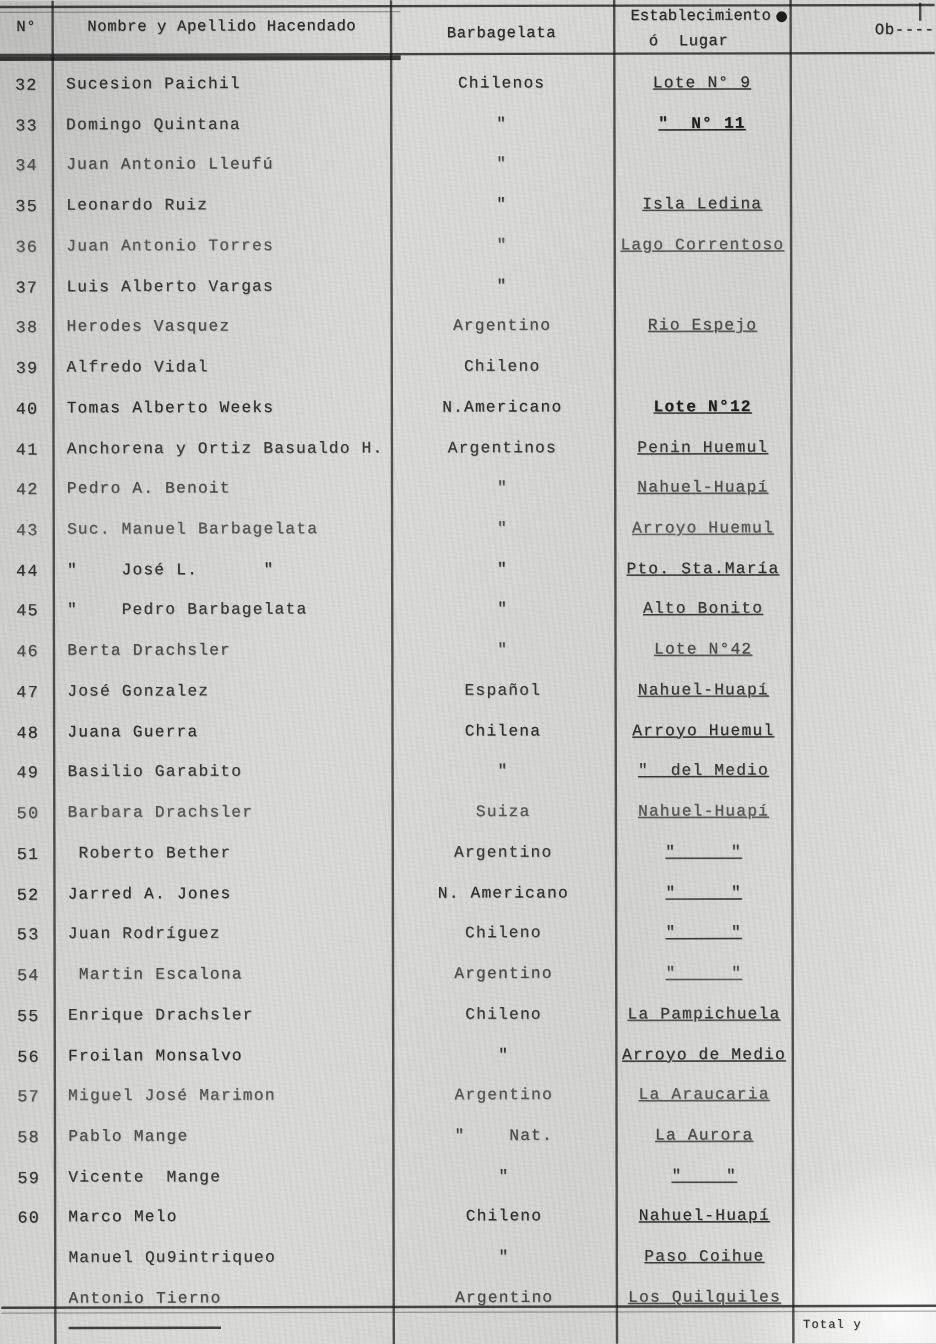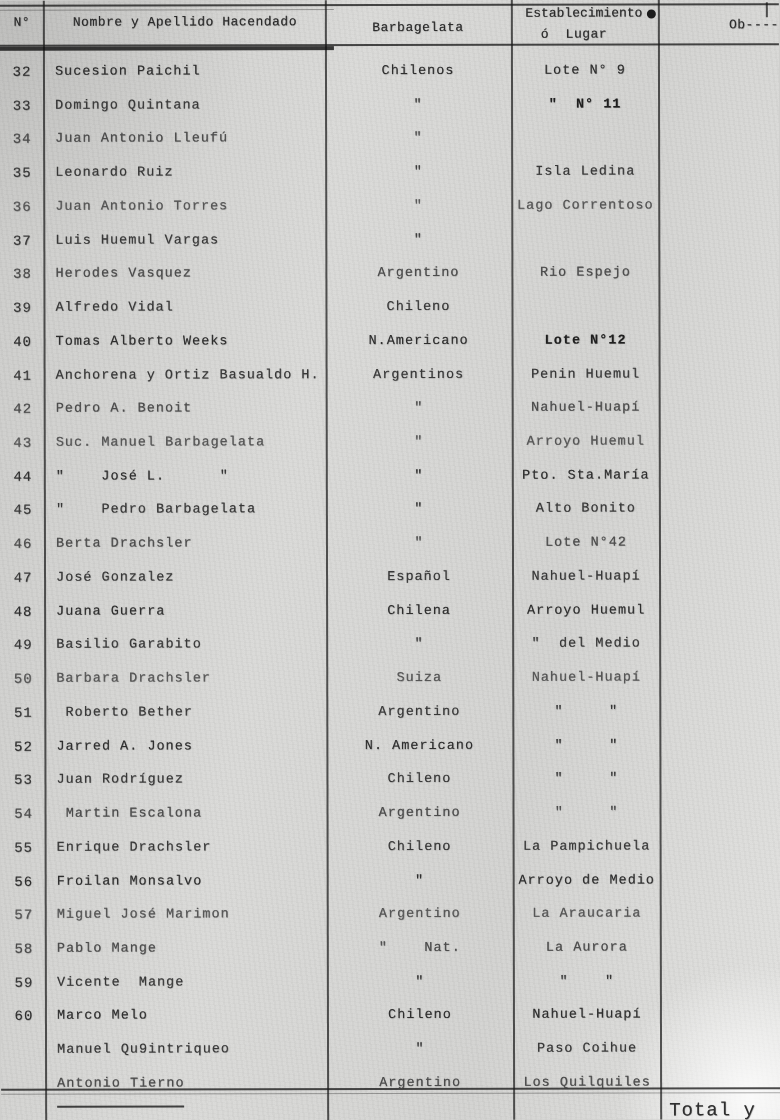--- a/index.html
+++ b/index.html
@@ -28,28 +28,28 @@
   .hcell{position:absolute;font-size:13px;letter-spacing:.5px;color:#2b2b2b;
          text-align:center;white-space:pre;text-shadow:.4px .4px .7px rgba(30,30,30,.55);}
   
   .row{position:absolute;left:0;width:780px;height:34px;}
   .cell{position:absolute;top:0;height:34px;line-height:34px;font-size:13.5px;
         letter-spacing:1px;white-space:pre;
         text-shadow:.4px .4px .7px rgba(35,35,35,.5);}
   .c-num{left:4px;width:38px;text-align:center;font-size:14px;}
   .c-name{left:56px;width:268px;text-align:left;}
   .c-nat{left:328px;width:182px;text-align:center;}
-  .c-est{left:514px;width:144px;text-align:center;}
+  .c-est{left:514px;width:144px;text-align:center;text-decoration:underline;}
   .row:nth-child(4n+1){color:#2e2e2e;}
   .row:nth-child(4n+3){color:#4c4c4c;}
   .row:nth-child(7n+5){color:#565656;}
   .bold{font-weight:bold;color:#1f1f1f;}
   .underlined{border-bottom:2px solid rgba(25,25,25,.8);padding-bottom:15px;}
   
-  .footer-note{position:absolute;font-size:19px;letter-spacing:1px;color:#2f2f2f;
+  .footer-note{position:absolute;font-size:10px;letter-spacing:1px;color:#2f2f2f;
                text-shadow:.4px .4px .7px rgba(35,35,35,.5);white-space:pre;}
   .blot{position:absolute;background:#1c1c1c;border-radius:50%;}
   .tick{position:absolute;background:rgba(20,20,20,.7);}
 </style>
 </head>
 <body>
 
 <div id="sheet">
 
   <div class="vline" style="left:44px"></div>
@@ -99,21 +99,21 @@
         <span class="cell c-est">Isla Ledina</span>
       </div>
       <div class="row" style="top: 188.92px;">
         <span class="cell c-num">36</span>
         <span class="cell c-name"><span>Juan Antonio Torres</span></span>
         <span class="cell c-nat">"</span>
         <span class="cell c-est">Lago Correntoso</span>
       </div>
       <div class="row" style="top: 222.65px;">
         <span class="cell c-num">37</span>
-        <span class="cell c-name"><span>Luis Huemul Vargas</span></span>
+        <span class="cell c-name"><span>Luis Alberto Vargas</span></span>
         <span class="cell c-nat">"</span>
         <span class="cell c-est"></span>
       </div>
       <div class="row" style="top: 256.38px;">
         <span class="cell c-num">38</span>
         <span class="cell c-name"><span>Herodes Vasquez</span></span>
         <span class="cell c-nat">Argentino</span>
         <span class="cell c-est">Rio Espejo</span>
       </div>
       <div class="row" style="top: 290.11px;">

